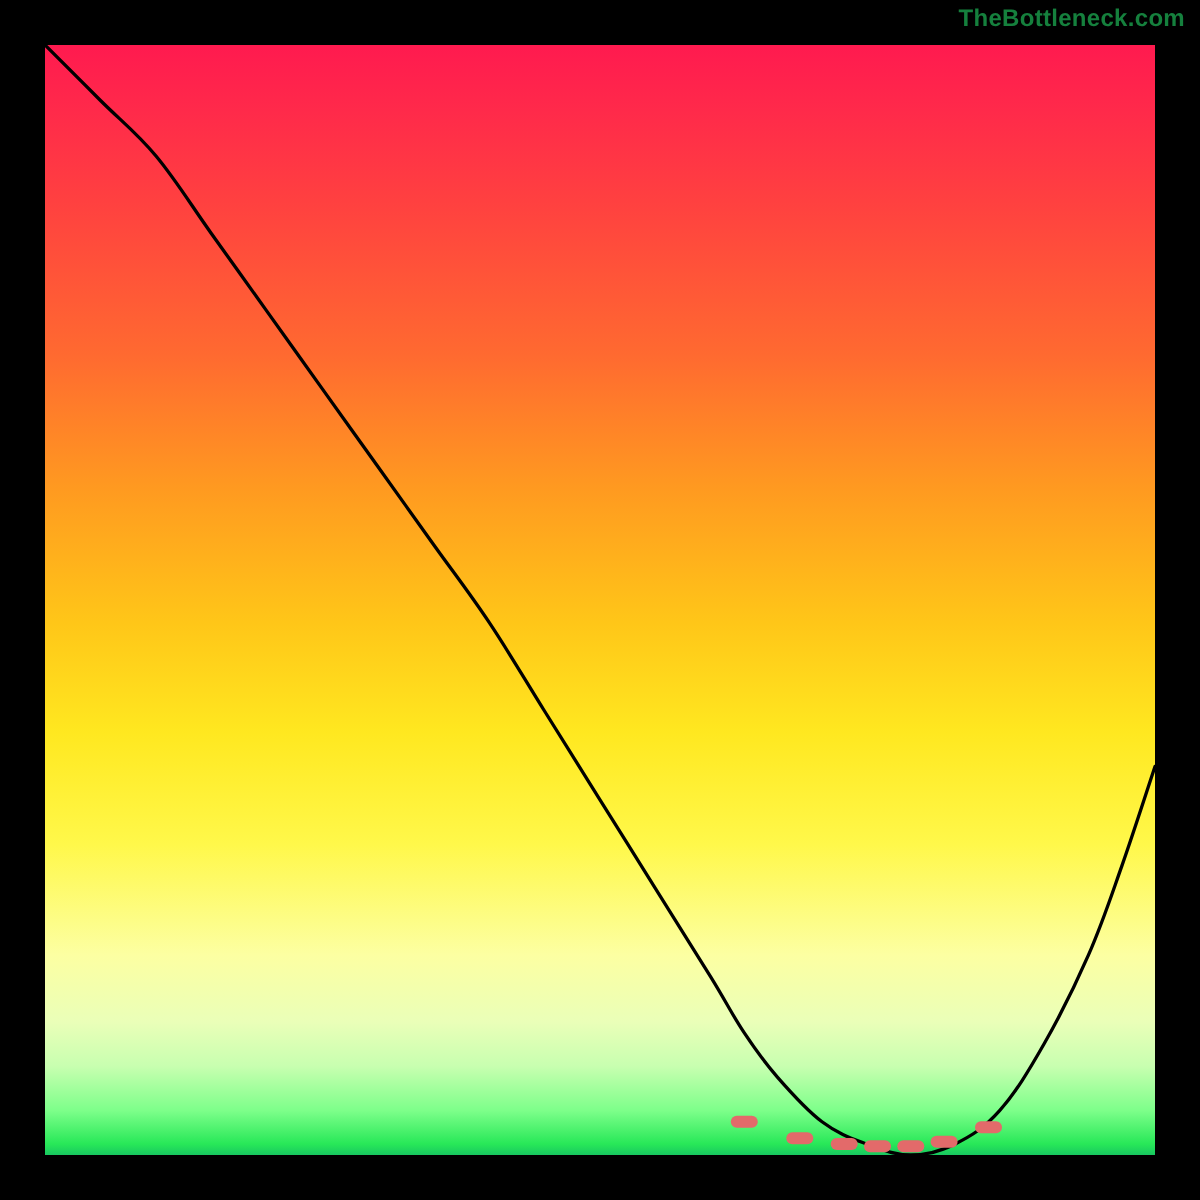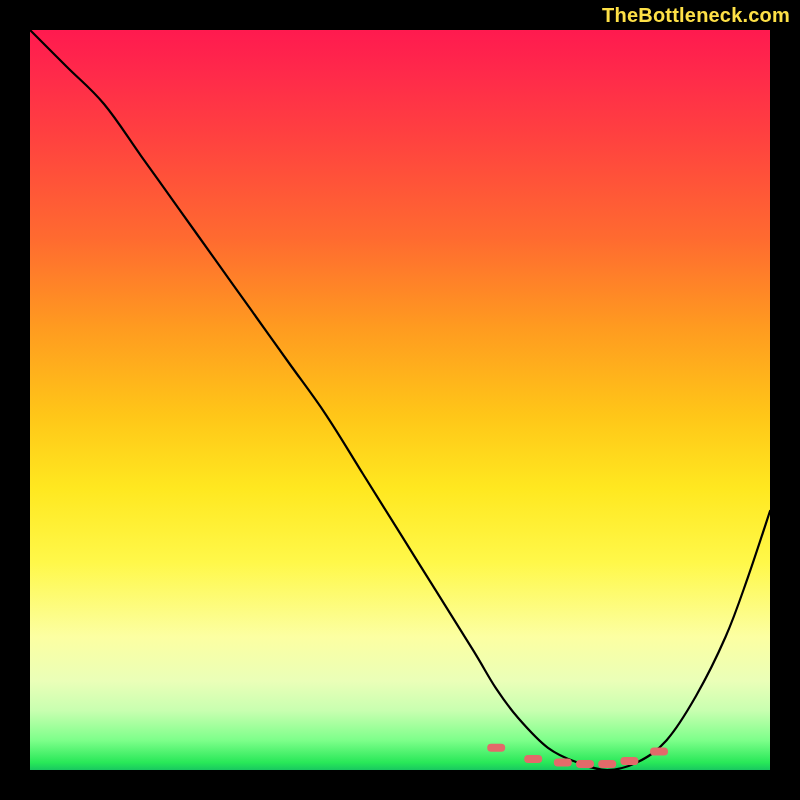--- a/index.html
+++ b/index.html
@@ -14,22 +14,22 @@
   .stage {
     position: relative;
     width: 800px;
     height: 800px;
     background: #000;
   }
   .watermark {
     position: absolute;
     top: 4px;
     right: 10px;
-    color: #fde047;
-    font-size: 20px;
+    color: #15803d;
+    font-size: 16px;
     font-weight: 600;
     letter-spacing: 0.2px;
     z-index: 5;
   }
   .plot {
     position: absolute;
     left: 30px;
     top: 30px;
     width: 740px;
     height: 740px;

